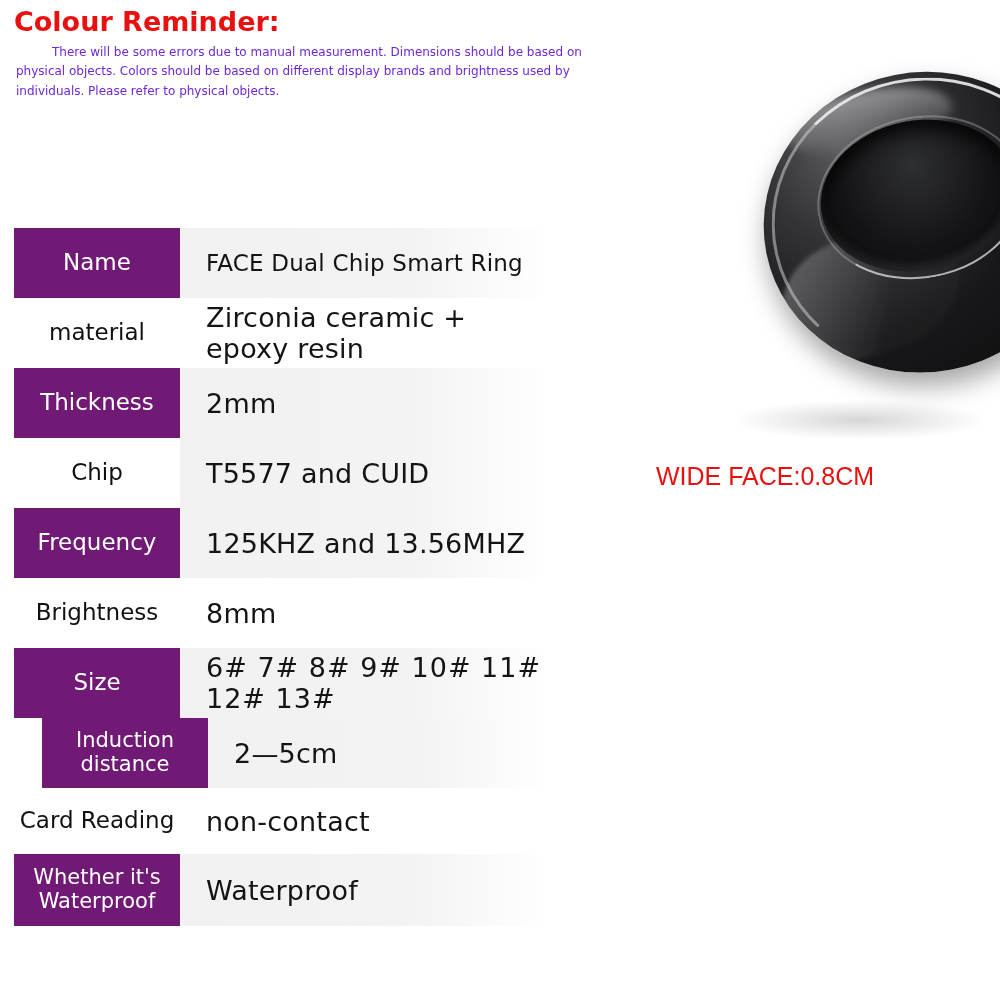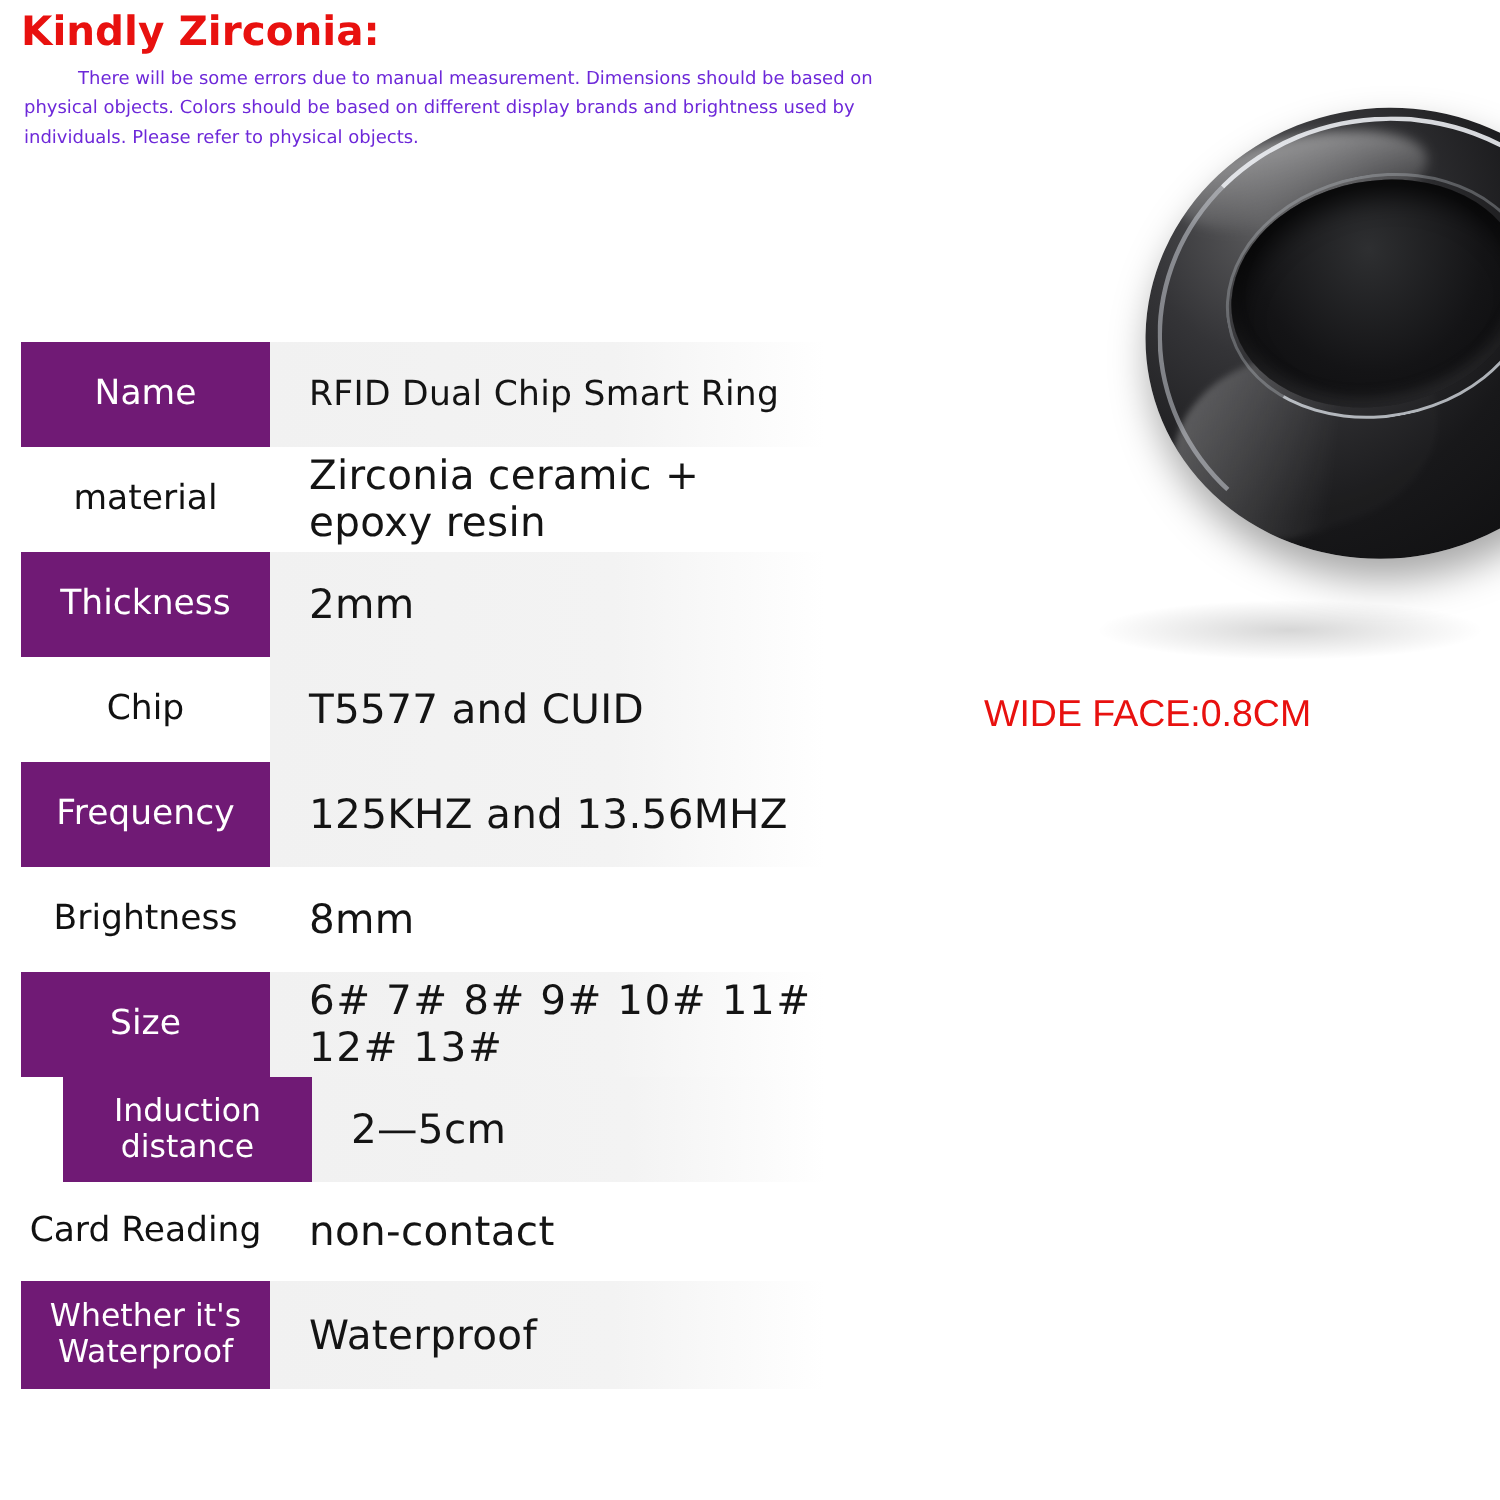--- a/index.html
+++ b/index.html
@@ -210,21 +210,21 @@
     color: #e8110f;
     font-size: 25px;
     font-family: "Liberation Sans", sans-serif;
     white-space: nowrap;
   }
 </style>
 </head>
 <body>
 
 <div id="reminder">
-  <div id="reminder-title">Kindly Zirconia:</div>
+  <div id="reminder-title">Colour Reminder:</div>
   <p id="reminder-body">
     <span class="indent"></span><span>There will be some errors due to manual measurement. Dimensions should be based on physical objects. Colors should be based on different display brands and brightness used by individuals. Please refer to physical objects.</span>
   </p>
 </div>
 
 <div id="photo-area">
   <div id="ring-shadow"></div>
   <div id="ring-wrap">
     <div id="ring-outer">
       <div id="ring-sheen"></div>
@@ -234,21 +234,21 @@
     <div id="ring-hole"></div>
     <div id="ring-hole-rim"></div>
   </div>
 </div>
 <div id="wide-face-caption">WIDE FACE:0.8CM</div>
 
 <div id="spec-table">
 
   <div class="spec-row r-name">
     <div class="spec-label red">Name</div>
-    <div class="spec-value shade val-name">RFID Dual Chip Smart Ring</div>
+    <div class="spec-value shade val-name">FACE Dual Chip Smart Ring</div>
   </div>
 
   <div class="spec-row r-mat">
     <div class="spec-label plain">material</div>
     <div class="spec-value clear">Zirconia ceramic + epoxy resin</div>
   </div>
 
   <div class="spec-row r-thick">
     <div class="spec-label red">Thickness</div>
     <div class="spec-value shade">2mm</div>

